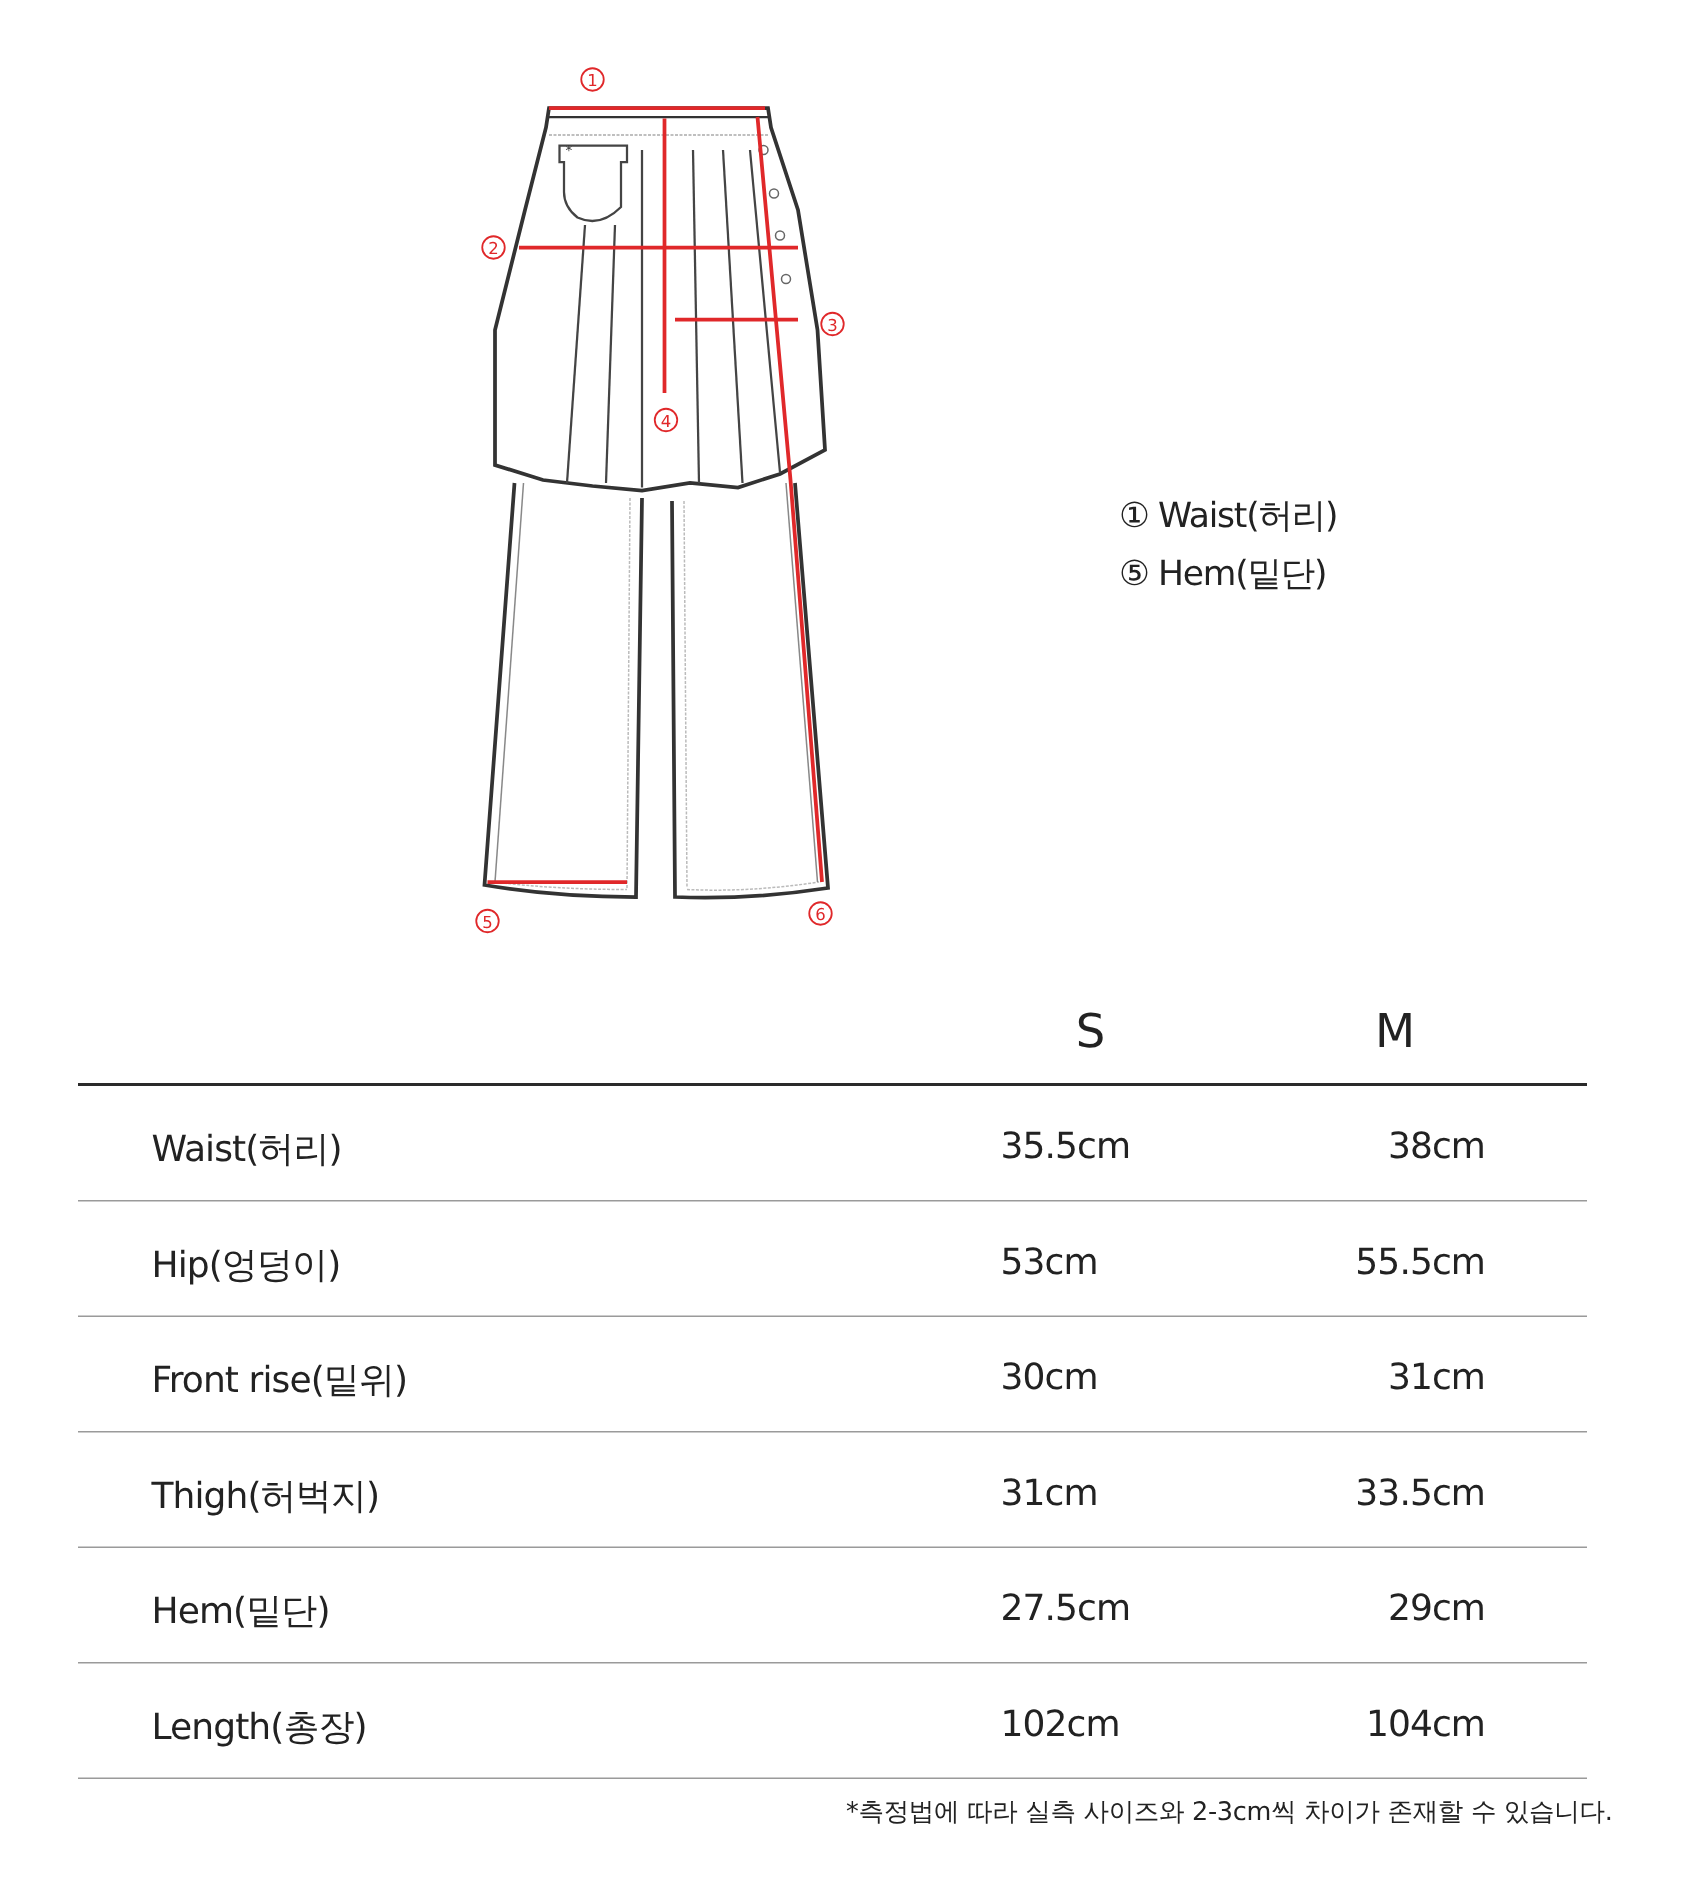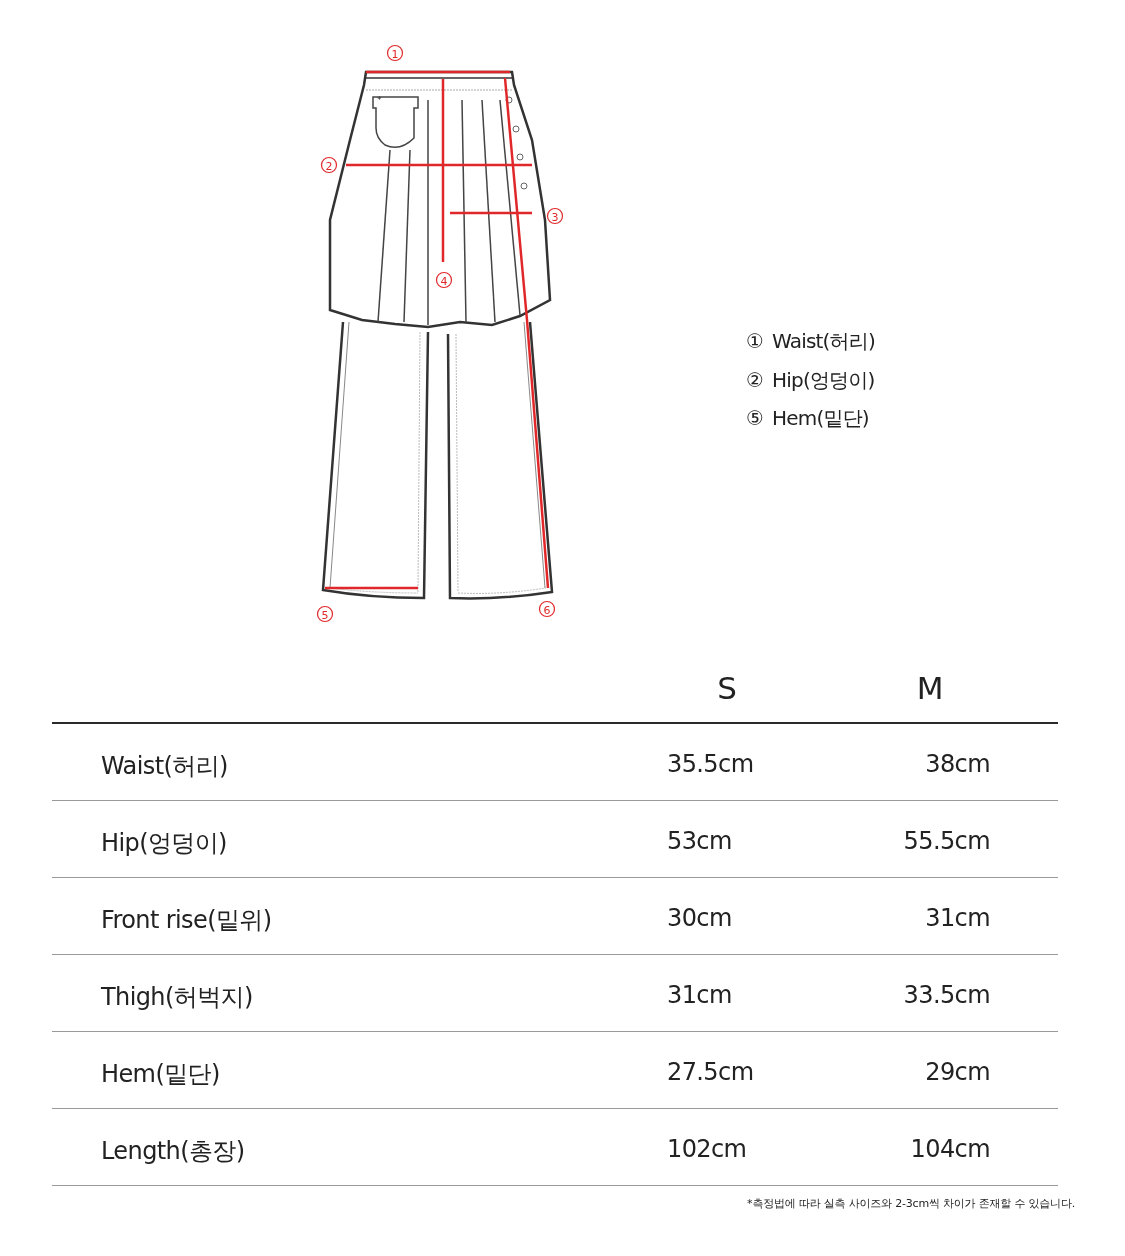--- a/index.html
+++ b/index.html
@@ -1,31 +1,31 @@
 <!DOCTYPE html>
 <html><head>
 <meta charset="utf-8">
 <style>
   html, body { margin: 0; padding: 0; background: #ffffff; }
   body { width: 1125px; height: 1256px; position: relative; overflow: hidden;
          font-family: "DejaVu Sans", "Liberation Sans", sans-serif; color: #222; }
   .diagram { position: absolute; left: 0; top: 0; width: 1125px; height: 640px; }
   .diagram svg { position: absolute; left: 0; top: 0; }
   .legend { position: absolute; left: 746px; top: 328px; }
-  .legend-item { height: 38.7px; font-size: 20px; letter-spacing: -0.8px; color: #222; white-space: nowrap; }
+  .legend-item { height: 38.7px; font-size: 23px; letter-spacing: -0.8px; color: #222; white-space: nowrap; }
   .legend-item .num { display: inline-block; width: 26px; }
   .size-table { position: absolute; left: 52px; top: 660px; width: 1006px; }
   .head-row { position: relative; height: 62px; border-bottom: 2px solid #2a2a2a; }
   .head-cell { position: absolute; top: 10px; font-size: 31px; color: #222; width: 120px; text-align: center; }
   .row { position: relative; height: 76px; border-bottom: 1.5px solid #9a9a9a; }
   .cell { position: absolute; top: 26px; font-size: 24px; letter-spacing: -0.6px; color: #222; }
   .cell.label { left: 49px; }
   .cell.s { left: 615px; width: 120px; text-align: left; }
   .cell.m { left: 818px; width: 120px; text-align: right; }
-  .note { position: absolute; right: 50px; top: 1196px; font-size: 11px; color: #222; letter-spacing: -0.2px; }
+  .note { position: absolute; right: 50px; top: 1196px; font-size: 17px; color: #222; letter-spacing: -0.2px; }
 </style>
 </head>
 <body>
 
 <div class="diagram">
   <svg width="1125" height="640" viewBox="0 0 1125 640">
 
     <g fill="none" stroke="#333" stroke-width="2.5">
       <path d="M343 322 L323 590 Q370 598 424 598 L428 332"></path>
       <path d="M448 334 L450 598 Q500 600 552 592 L530 322"></path>
@@ -94,21 +94,20 @@
         </g>
       <g>
           <circle cx="547" cy="609" r="7.5" fill="#fff" stroke="#e0282a" stroke-width="1.2"></circle>
           <text x="547" y="613.5" font-size="11" fill="#e0282a" text-anchor="middle">6</text>
         </g>
     </g>
   </svg>
 
   <div class="legend">
     <div class="legend-item"><span class="num">①</span><span>Waist(허리)</span></div>
-    <div class="legend-item"><span class="num">②</span><span>Hip(엉덩이)</span></div>
     <div class="legend-item"><span class="num">⑤</span><span>Hem(밑단)</span></div>
   </div>
 </div>
 
 <div class="size-table">
   <div class="head-row">
     <div class="head-cell" style="left:615px">S</div>
     <div class="head-cell" style="left:818px">M</div>
   </div>
   <div class="row">

